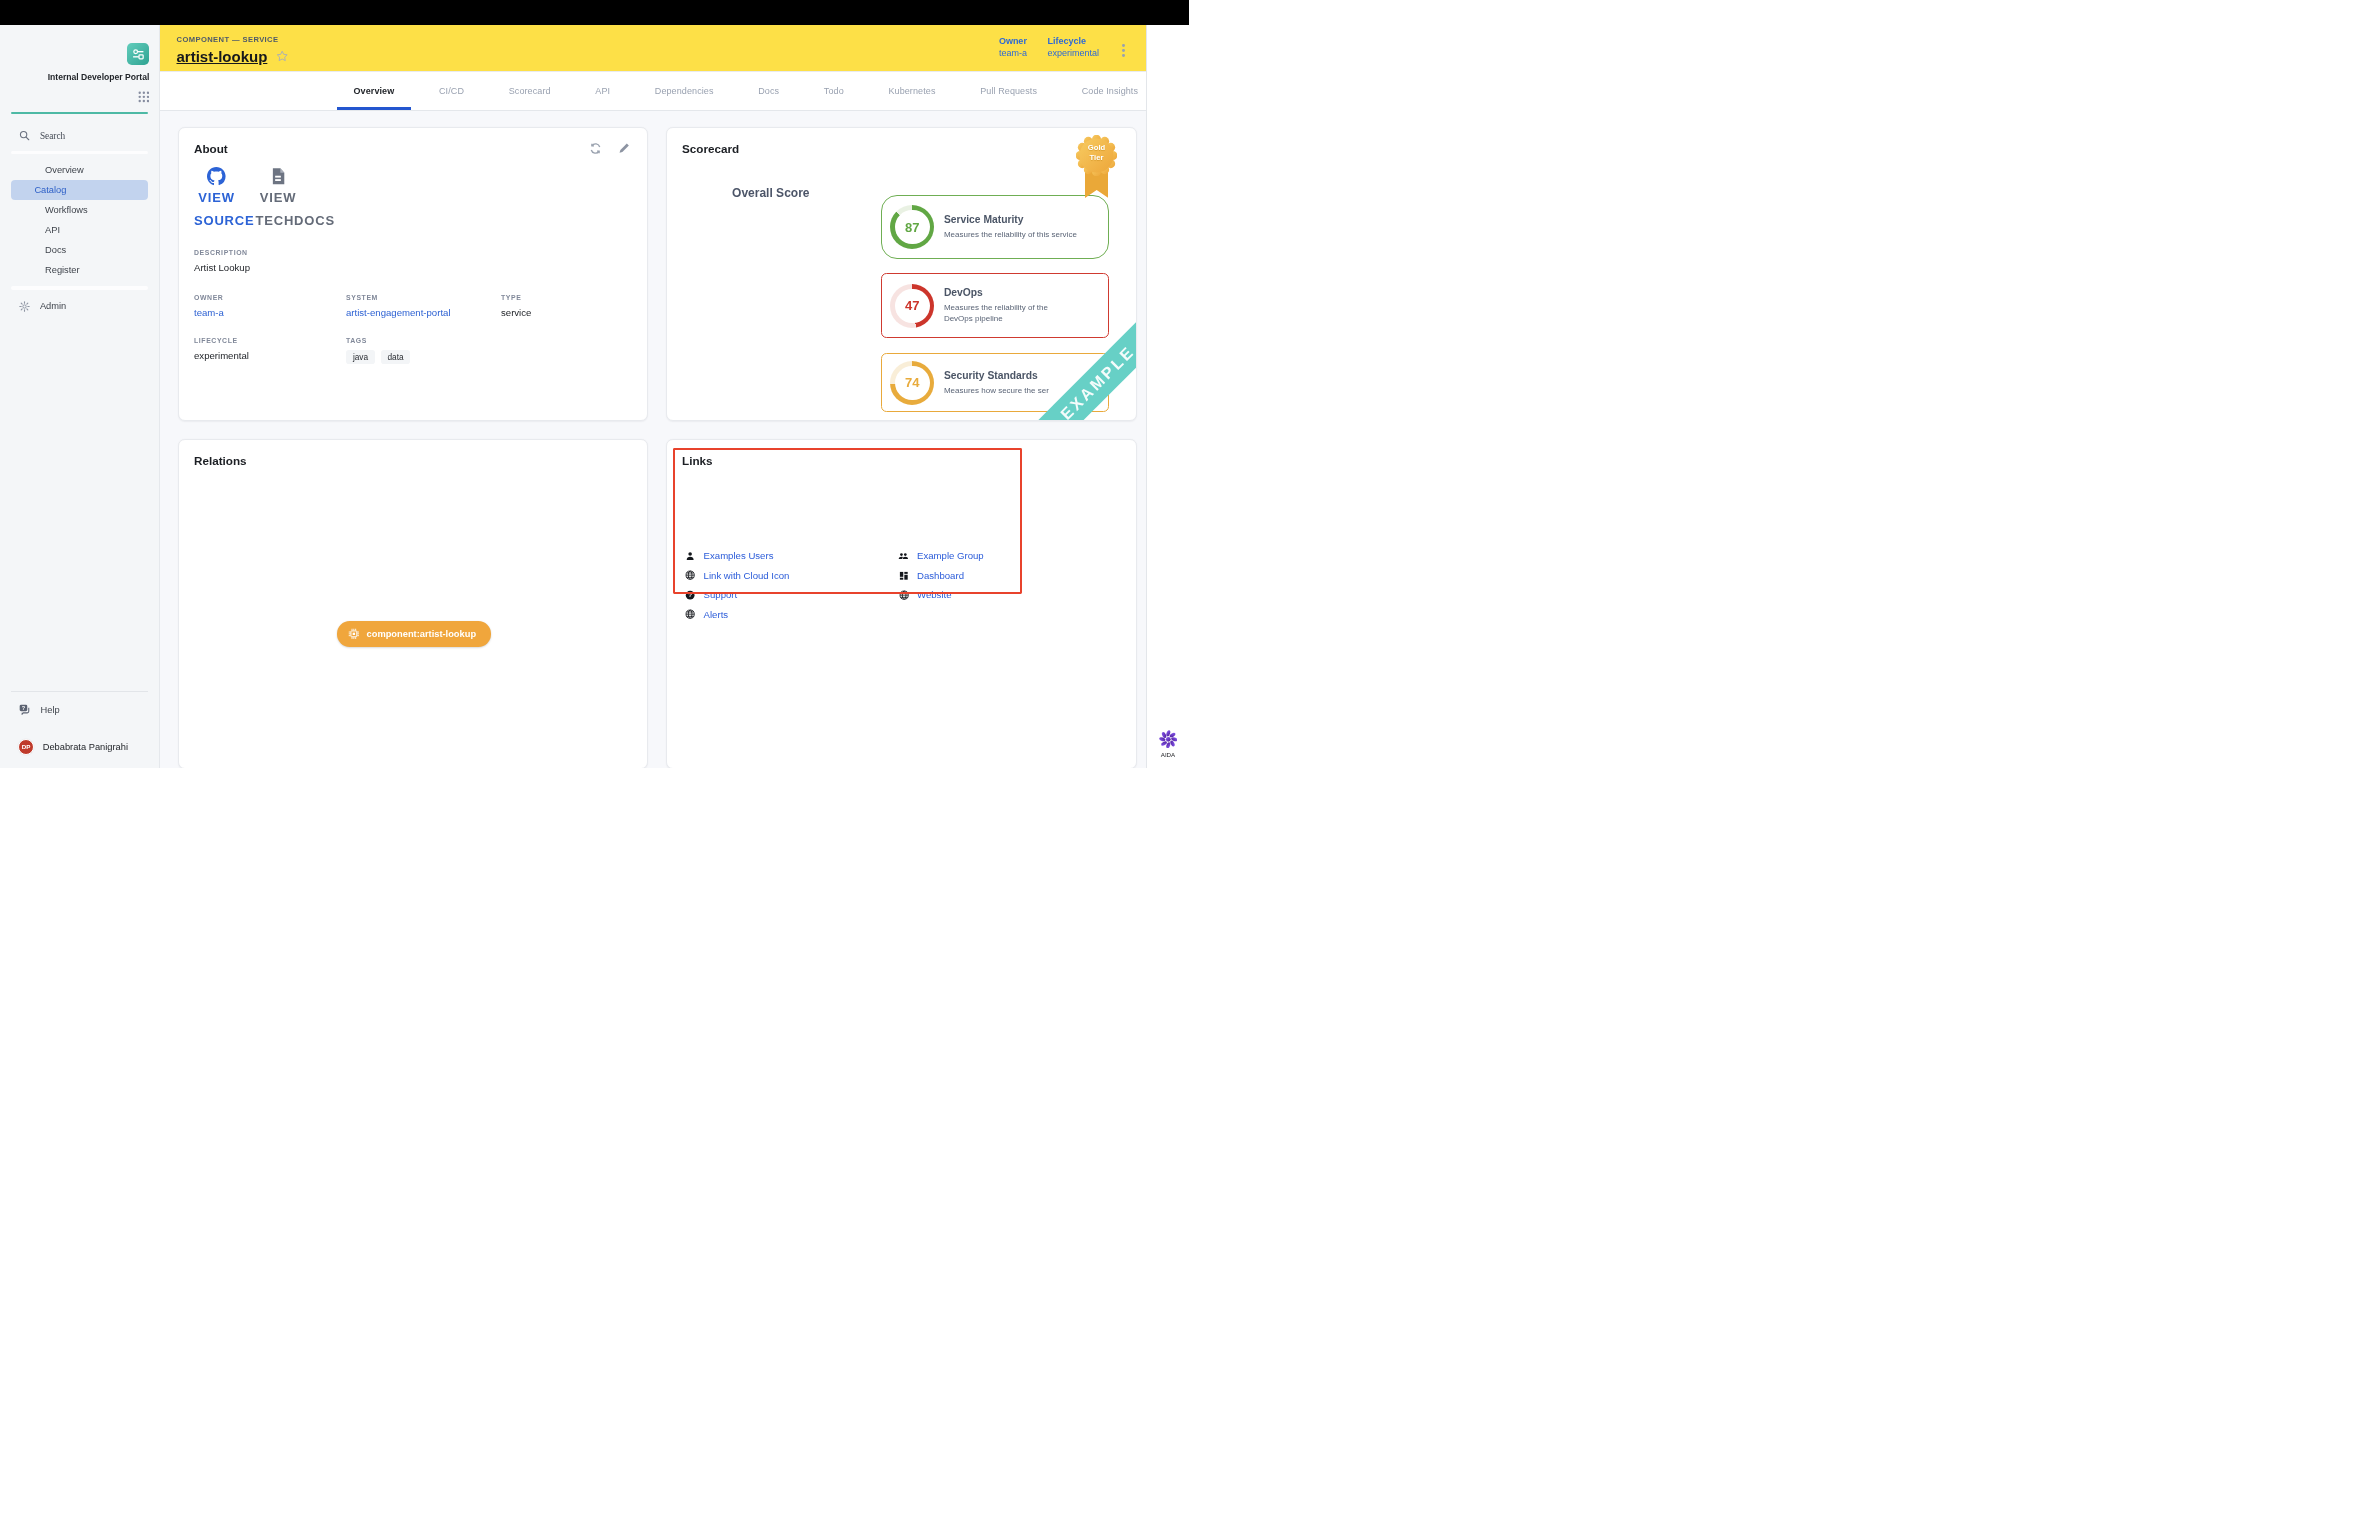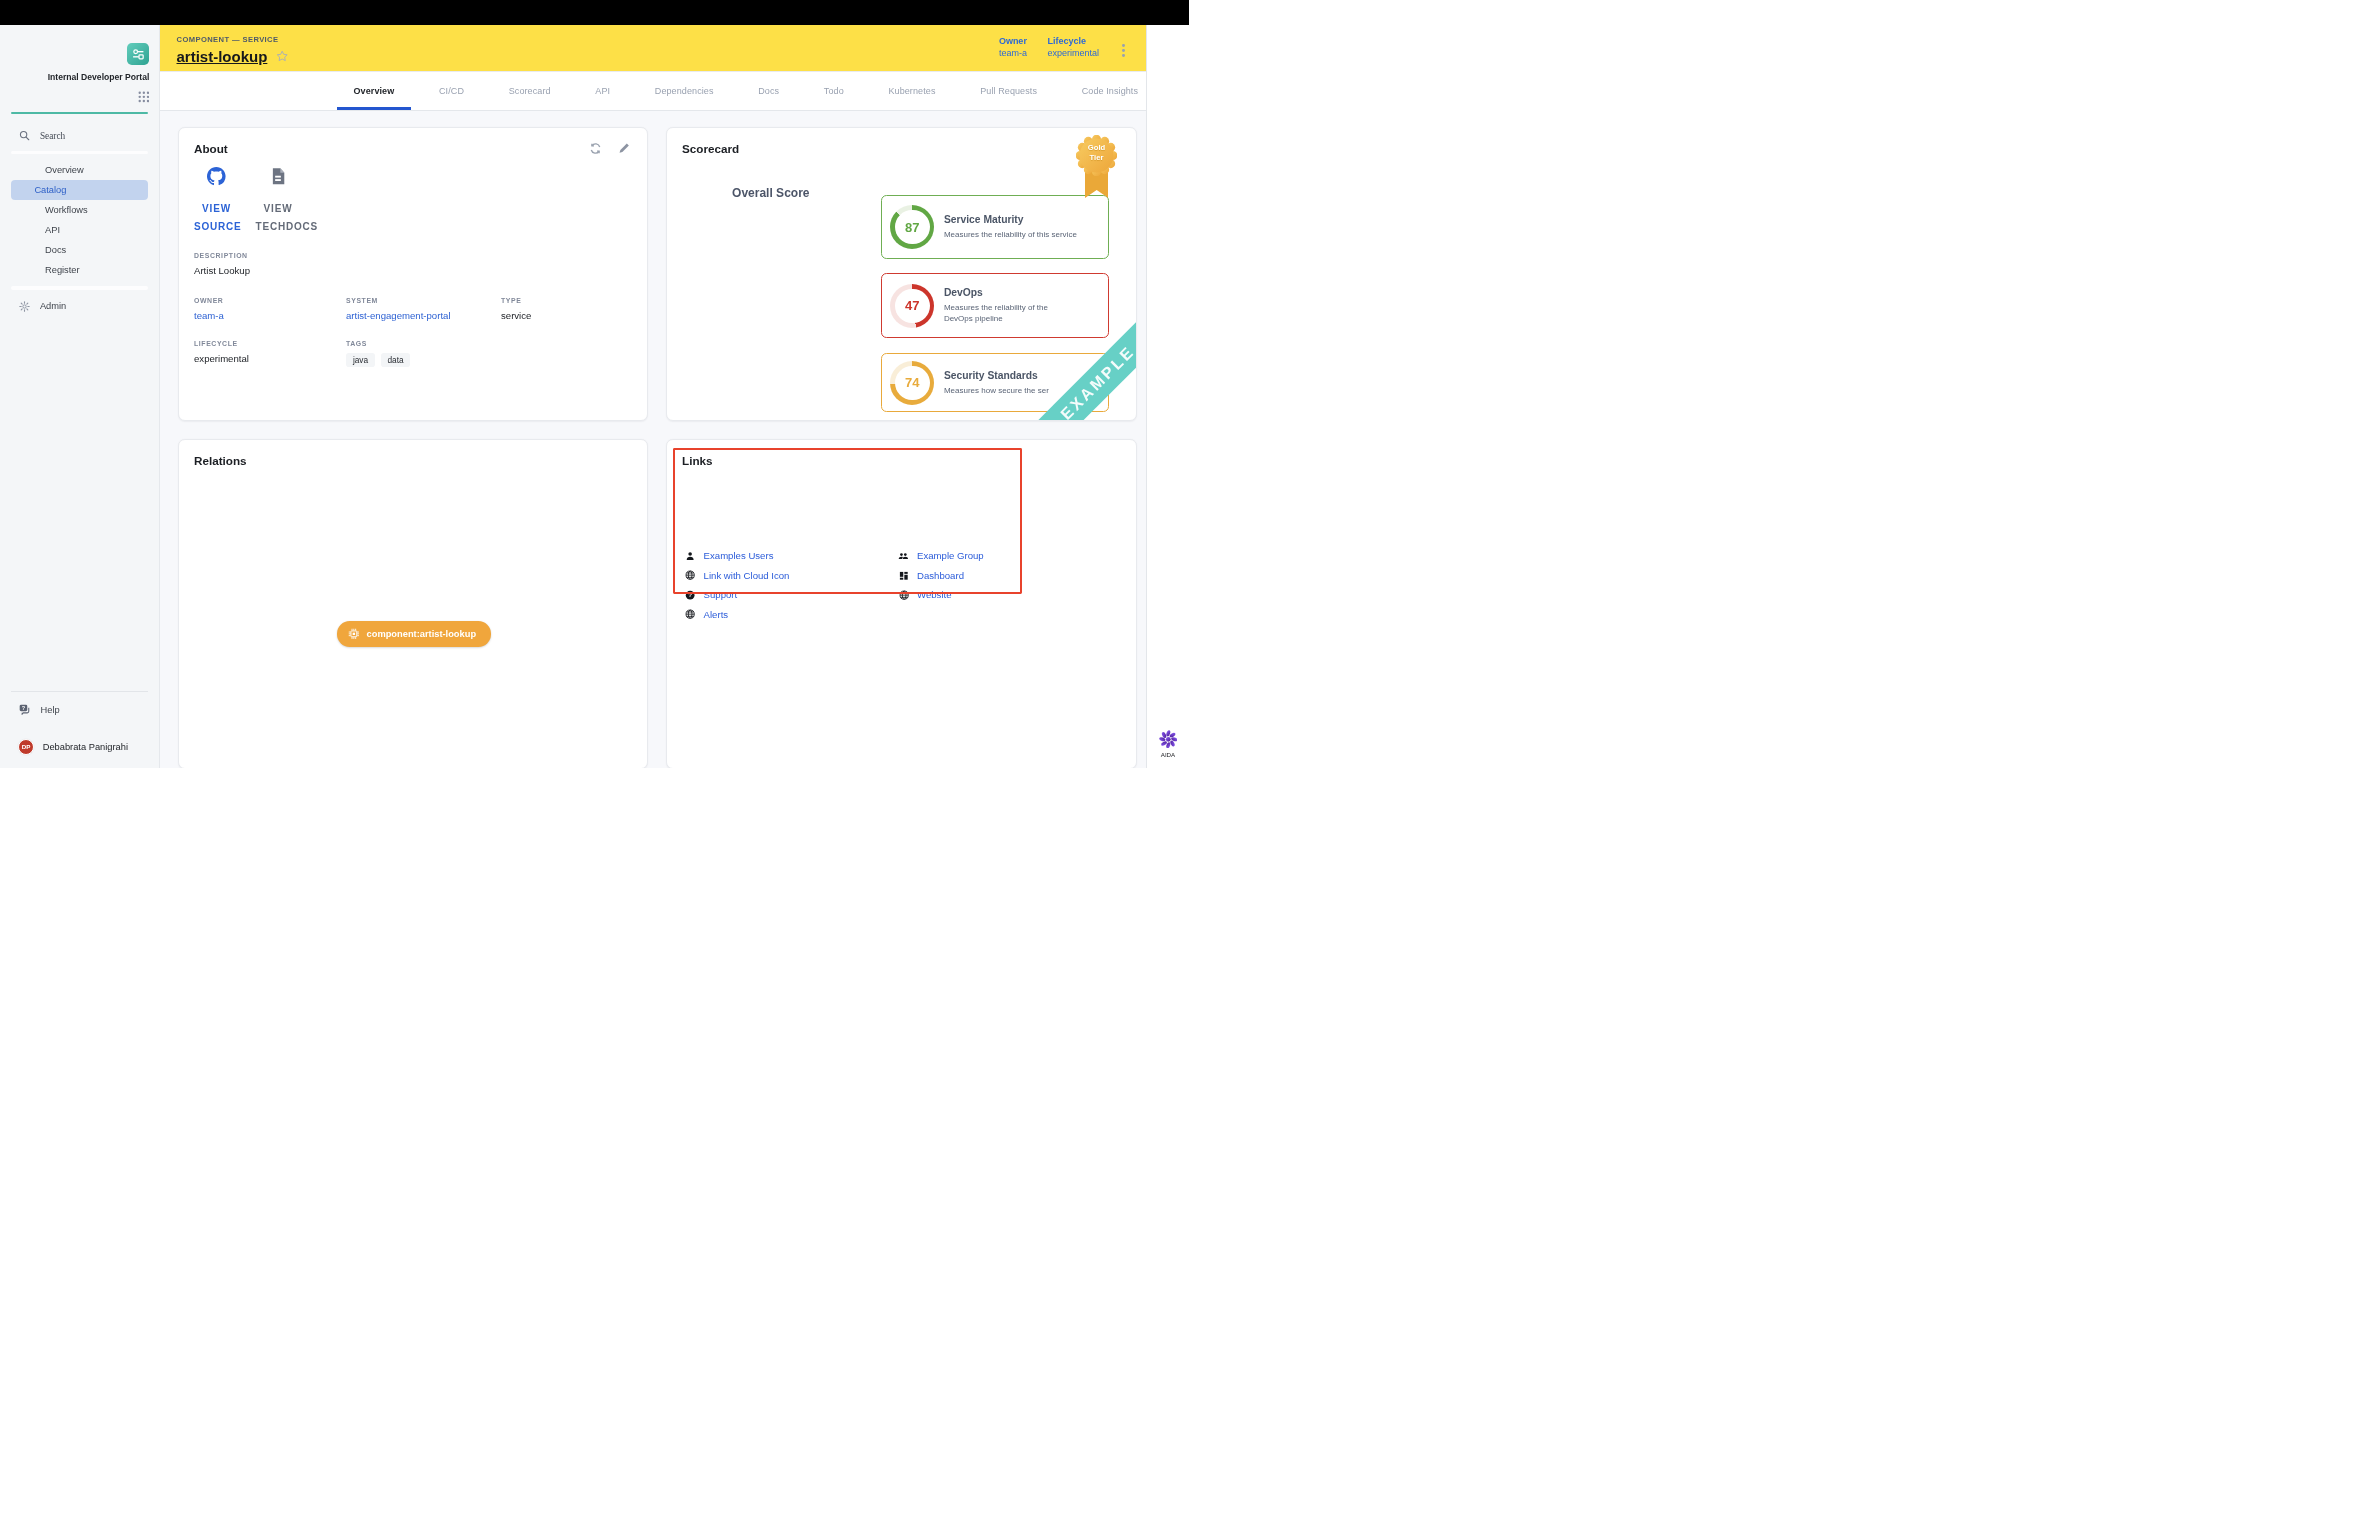--- a/index.html
+++ b/index.html
@@ -57,21 +57,21 @@
   .card { background:#fff; border:0.7px solid #e8eaee; border-radius:6.9px; box-shadow:0 0.7px 1.4px rgba(16,24,40,.05);
     position:relative; }
   .card h2 { font-size:11.7px; font-weight:bold; color:#1c1f24; }
 
   
   .about-card { height:294px; padding:13.8px 15px; overflow:hidden; }
   .about-actions { position:absolute; top:13.8px; right:16.5px; display:flex; gap:16.5px; }
   .icon-btn { cursor:pointer; }
   .about-buttons { display:flex; gap:16.5px; margin-top:12.4px; }
   .about-btn { width:45px; text-align:center; cursor:pointer; }
-  .about-btn .lbl { font-size:10px; font-weight:bold; letter-spacing:0.8px; line-height:1.8; margin-top:14px; }
+  .about-btn .lbl { font-size:13px; font-weight:bold; letter-spacing:0.8px; line-height:1.8; margin-top:0; }
   .about-btn.src .lbl { color:#2c63d6; }
   .about-btn.docs .lbl { color:#646b78; }
   .about-desc { margin-top:16.5px; }
   .field-label { font-size:6.9px; font-weight:bold; letter-spacing:0.6px; color:#808899; }
   .field-value { font-size:9.6px; color:#23262b; margin-top:6.2px; }
   .field-value.link { color:#2e62d3; cursor:pointer; }
   .about-grid { display:grid; grid-template-columns:152px 155px 1fr; row-gap:19px; margin-top:20.6px; }
   .tag-row { display:flex; gap:5.5px; margin-top:5.5px; }
   .tag-chip { background:#f3f5f7; border-radius:2.8px; padding:2.1px 6.9px; font-size:8.3px; color:#2a2d33; cursor:pointer; }
 
@@ -361,21 +361,21 @@
             <div class="gold-text">
               <div>Gold</div>
               <div>Tier</div>
             </div>
           </div>
         </div>
 
         <div class="overall-label">Overall Score</div>
 
         <div class="metrics">
-          <div class="metric m0" style="border-color: rgb(111, 174, 83);">
+          <div class="metric m0" style="border-color: rgb(111, 174, 83); border-radius: 16px;">
             <div class="mring" style="background: conic-gradient(rgb(97, 167, 68) 0deg, rgb(97, 167, 68) 87%, rgb(233, 241, 227) 87%, rgb(233, 241, 227) 100%);">
               <div class="num" style="color: rgb(97, 167, 68);">87</div>
             </div>
             <div class="mtext">
               <div class="mname">Service Maturity</div>
               <div class="mdesc">Measures the reliability of this service</div>
             </div>
           </div>
           <div class="metric m1" style="border-color: rgb(207, 58, 48);">
             <div class="mring" style="background: conic-gradient(rgb(204, 53, 43) 0deg, rgb(204, 53, 43) 47%, rgb(247, 227, 225) 47%, rgb(247, 227, 225) 100%);">

